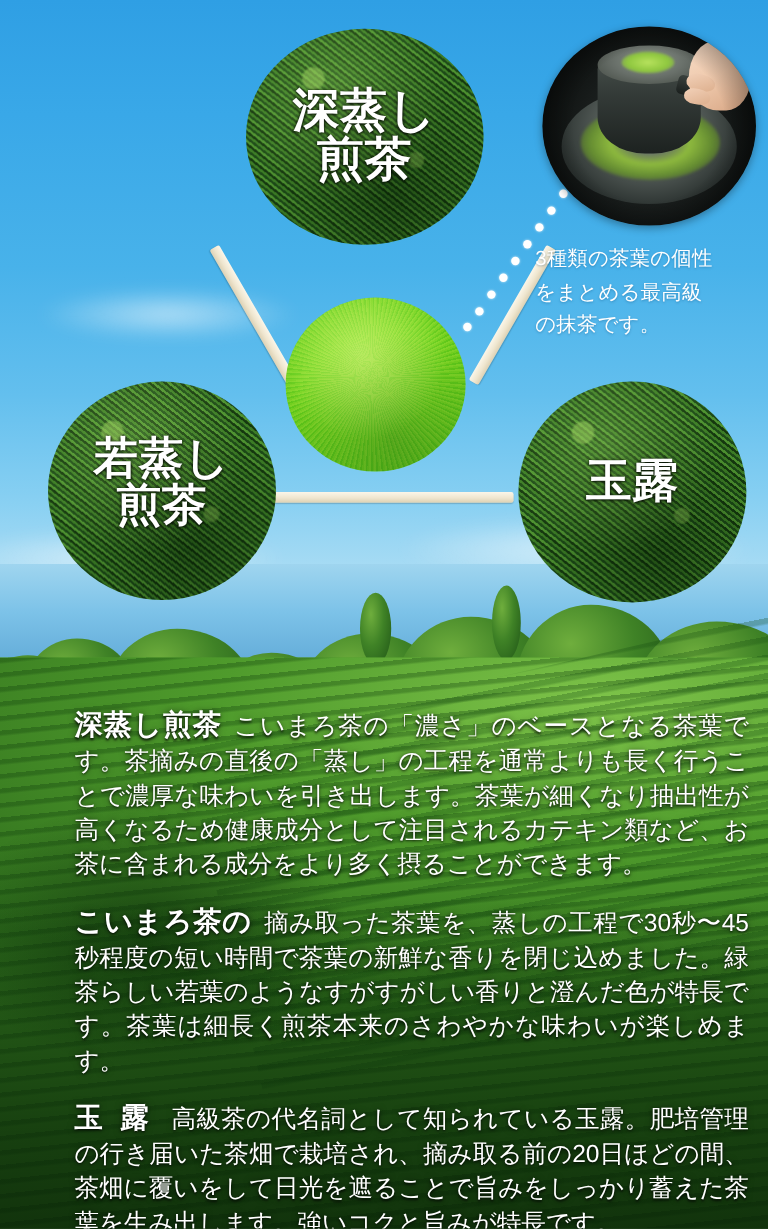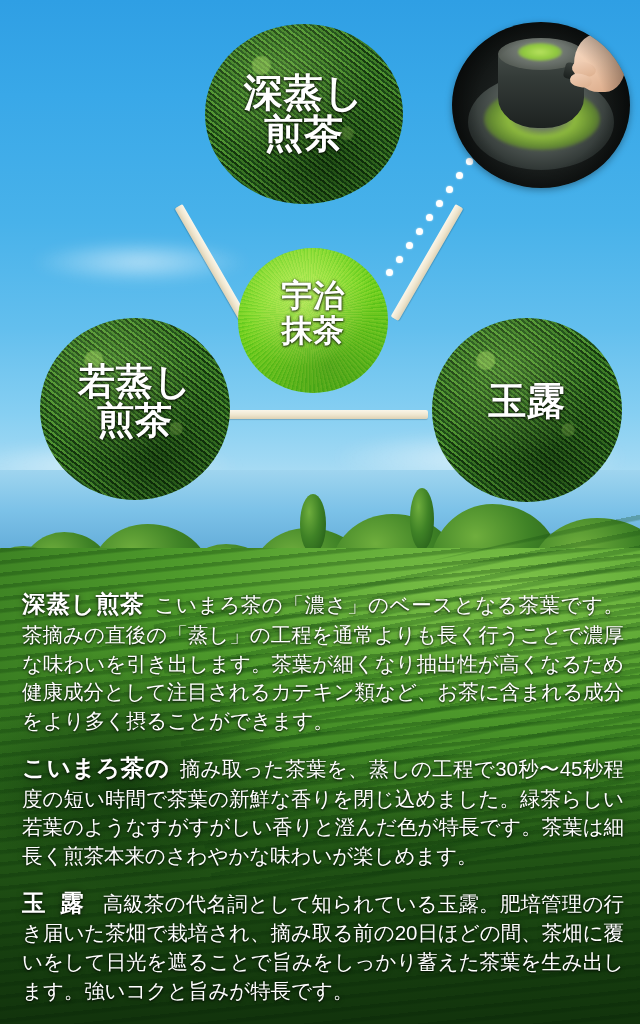--- a/index.html
+++ b/index.html
@@ -327,21 +327,21 @@
 
   
   #text-block {
     position: absolute;
     left: 0; top: 588px;
     width: 640px;
     padding: 0 16px 0 22px;
     box-sizing: border-box;
     color: #ffffff;
   }
-  .tea-section { margin-bottom: 16px; }
+  .tea-section { margin-bottom: 16px; margin-left: 40px; }
   .tea-section:last-child { margin-bottom: 0; }
   .tea-body {
     font-size: 20.5px;
     line-height: 1.40;
     letter-spacing: -0.005em;
     text-align: justify;
     text-shadow: 0 1px 2px rgba(0,0,0,0.75), 0 0 5px rgba(0,0,0,0.5);
     margin: 0;
   }
   .tea-heading {
@@ -421,37 +421,38 @@
 
   <div class="pile" id="pile-gyokuro">
     <div class="fuzz"></div>
     <div class="leaves"></div>
     <div class="pile-label">玉露</div>
   </div>
 
   <div class="pile" id="pile-matcha">
     <div class="fuzz"></div>
     <div class="leaves"></div>
-    <div class="pile-label">宇治
-抹茶</div>
   </div>
 
   <div id="mortar-photo">
     <div class="usu-base"></div>
     <div class="usu-powder"></div>
     <div class="usu-top"></div>
     <div class="usu-top-face"></div>
     <div class="usu-top-powder"></div>
     <div class="handle"></div>
     <div class="hand"></div>
     <div class="finger" style="left:120px; top:40px; width:24px; height:14px; transform:rotate(12deg);"></div>
     <div class="finger" style="left:118px; top:52px; width:22px; height:13px; transform:rotate(10deg);"></div>
     <div class="vignette"></div>
   </div>
 
+  <div id="matcha-callout">3種類の茶葉の個性
+をまとめる最高級
+の抹茶です。</div>
 
   <div id="text-block">
 
     <div class="tea-section">
       <p class="tea-body"><span class="tea-heading">深蒸し煎茶</span><span>こいまろ茶の「濃さ」のベースとなる茶葉です。茶摘みの直後の「蒸し」の工程を通常よりも長く行うことで濃厚な味わいを引き出します。茶葉が細くなり抽出性が高くなるため健康成分として注目されるカテキン類など、お茶に含まれる成分をより多く摂ることができます。</span></p>
     </div>
 
     <div class="tea-section">
       <p class="tea-body"><span class="tea-heading">こいまろ茶の</span><span>摘み取った茶葉を、蒸しの工程で30秒〜45秒程度の短い時間で茶葉の新鮮な香りを閉じ込めました。緑茶らしい若葉のようなすがすがしい香りと澄んだ色が特長です。茶葉は細長く煎茶本来のさわやかな味わいが楽しめます。</span></p>
     </div>

